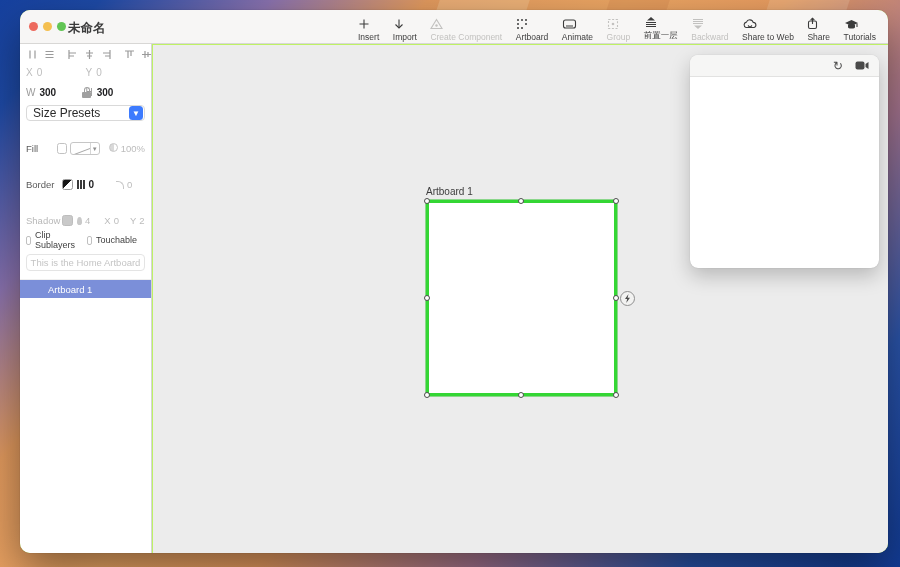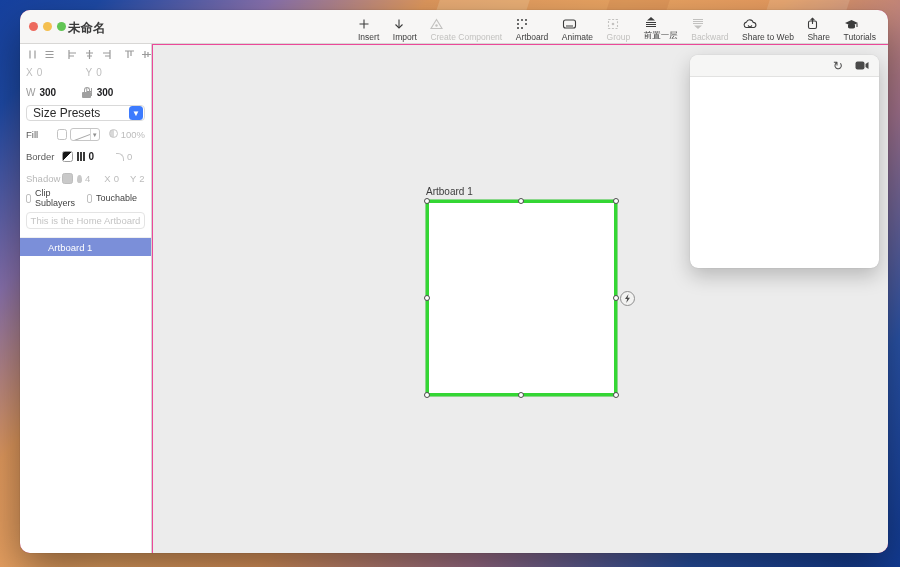--- a/index.html
+++ b/index.html
@@ -11,21 +11,21 @@
       #eda764 44%, #e89c60 55%, #a5748f 70%, #2b55ac 85%, #123c97 100%);
     position:relative;
   }
   .ray { position:absolute; top:0; height:60px; background:rgba(255,235,200,.22); transform:skewX(-18deg); }
   .ray.r1 { left:430px; width:90px; }
   .ray.r2 { left:600px; width:60px; background:rgba(150,60,30,.10); }
   .ray.r3 { left:760px; width:80px; background:rgba(255,240,210,.18); }
 
   .window {
     position:absolute; left:20px; top:10px; width:868px; height:543px;
-    border-radius:10px; overflow:hidden; background:#ec4899;
+    border-radius:10px; overflow:hidden; background:#bef264;
     box-shadow:0 18px 45px rgba(0,0,0,.45), 0 0 1px rgba(0,0,0,.4);
   }
   
   .titlebar {
     position:absolute; left:0; top:0; right:0; height:34px;
     background:#f7f6f5; border-bottom:1px solid #d8d7d5;
   }
   .tl { position:absolute; top:12px; width:9px; height:9px; border-radius:50%; }
   .tl.red { left:9px; background:#ed6a5e; }
   .tl.yellow { left:23px; background:#f4bf4f; }
@@ -61,21 +61,21 @@
   .lock { position:absolute; left:62px; width:9px; height:11px; }
   .lock .shackle { position:absolute; left:1.5px; top:0; width:6px; height:6px; border:1.2px solid #a0a0a0; border-bottom:none; border-radius:3px 3px 0 0; }
   .lock .body { position:absolute; left:0; top:4.5px; width:9px; height:6px; background:#a0a0a0; border-radius:1px; }
   .preset-field {
     margin:4px 6px 0 6px; height:16px; border:1px solid #d9d9d9; border-radius:4px;
     display:flex; align-items:center; justify-content:space-between; padding-left:6px; background:#fff;
   }
   .preset-field .pf-label { font-size:12px; color:#2a2a2a; }
   .pf-btn { width:14px; height:14px; margin-right:1px; border-radius:3.5px; background:#3d7bfe; color:#fff;
     display:flex; align-items:center; justify-content:center; font-size:8px; }
-  .prop-row { display:flex; align-items:center; height:17px; padding:0 6px; margin-top:5px; }
+  .prop-row { display:flex; align-items:center; height:17px; padding:0 6px; margin-top:19px; }
   .prop-label { width:36px; font-size:9.5px; color:#5a5a5a; }
   .prop-label.dim2 { color:#b8b8b8; }
   .swatch { width:11px; height:11px; border-radius:2.5px; border:1px solid #c2c2c2; background:#fff; }
   .swatch.bw { background:linear-gradient(135deg,#161616 0 50%,#fff 50% 100%); border-color:#9d9d9d; }
   .swatch.gray { background:#c9c9c9; border-color:#bdbdbd; }
   .grad-field { width:34px; height:13px; border:1px solid #c6c6c6; border-radius:3px; margin-left:3px; background:#fff;
     display:flex; align-items:center; }
   .grad-diag { flex:1; height:100%; position:relative; overflow:hidden; }
   .grad-diag:after { content:""; position:absolute; left:-2px; bottom:-3px; width:34px; height:1px; background:#a9a9a9; transform:rotate(-21deg); transform-origin:left; }
   .grad-chev { width:9px; height:100%; border-left:1px solid #d6d6d6; color:#8f8f8f; font-size:6px; display:flex; align-items:center; justify-content:center; }

